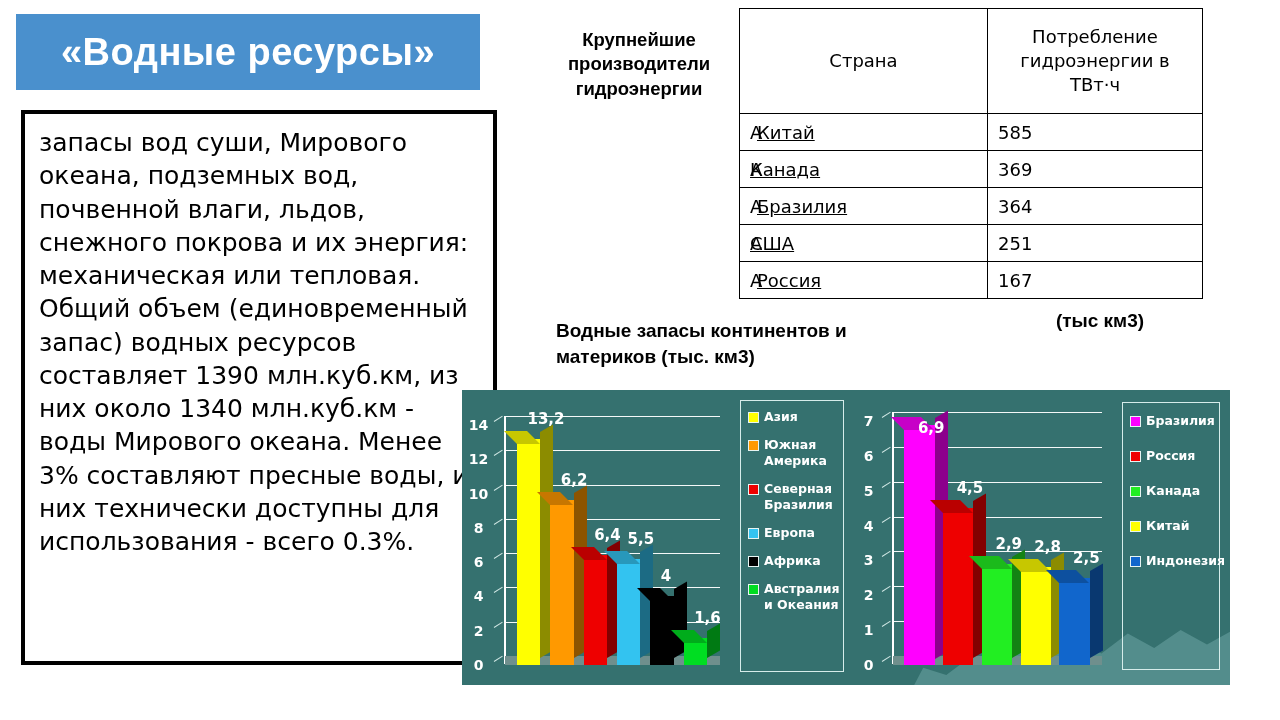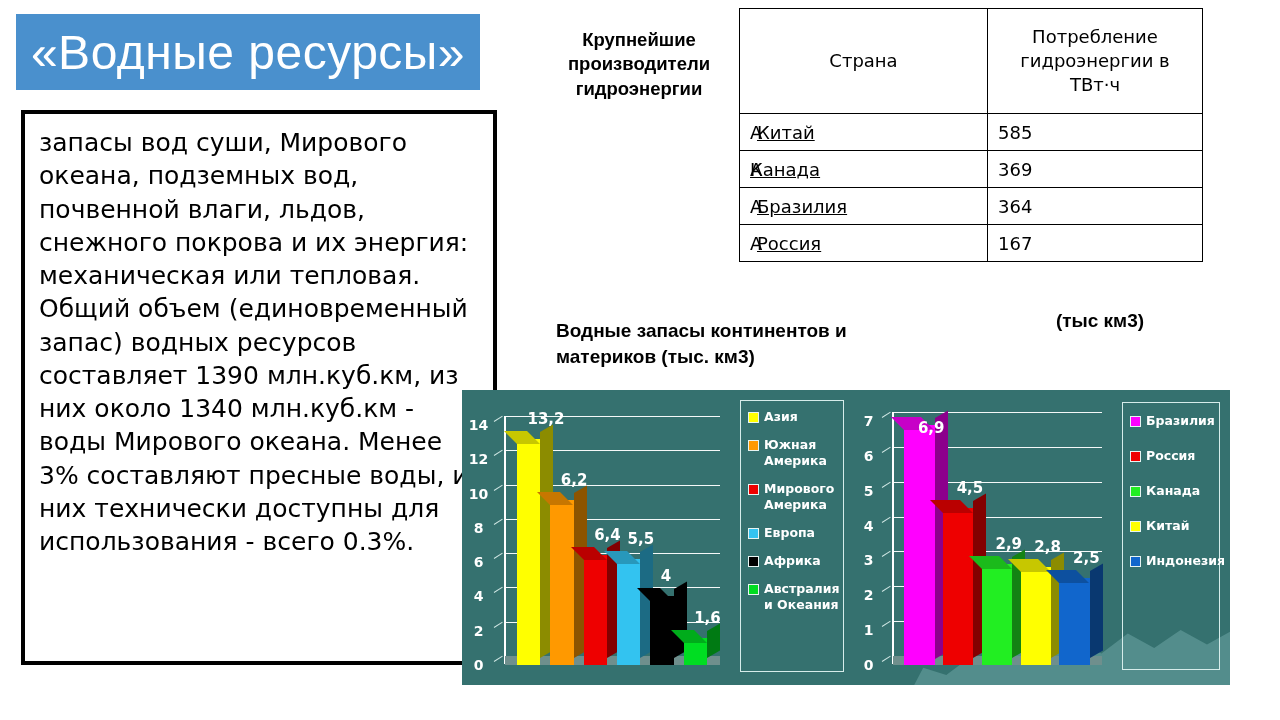--- a/index.html
+++ b/index.html
@@ -11,21 +11,21 @@
   .abs{position:absolute;}
 
   
   #title-banner{
     left:16px;top:14px;width:464px;height:76px;
     background:#4a90cd;
     display:flex;align-items:center;justify-content:center;
     box-sizing:border-box;
   }
   #title-banner .txt{
-    color:#ffffff;font-size:48px;font-weight:normal;letter-spacing:.5px;
+    color:#ffffff;font-size:38px;font-weight:bold;letter-spacing:.5px;
     white-space:nowrap;
   }
 
   
   #info-box{
     left:21px;top:110px;width:476px;height:555px;
     border:4px solid #000000;background:#ffffff;
     box-sizing:border-box;padding:12px 10px 6px 14px;
   }
   #info-box .body{
@@ -150,20 +150,24 @@
       <td class="col-country"><span class="country-link">Китай</span></td>
       <td>585</td>
     </tr>
     <tr>
       <td class="col-country"><span class="country-link" style="padding-left:0">Канада</span></td>
       <td>369</td>
     </tr>
     <tr>
       <td class="col-country"><span class="country-link">Бразилия</span></td>
       <td>364</td>
+    </tr>
+    <tr>
+      <td class="col-country"><span class="country-link" style="padding-left:0">США</span></td>
+      <td>251</td>
     </tr>
     <tr>
       <td class="col-country"><span class="country-link">Россия</span></td>
       <td>167</td>
     </tr>
   </tbody>
 </table>
 
 <div class="abs" id="chart1-caption">Водные запасы континентов и материков (тыс. км3)</div>
 <div class="abs" id="chart2-caption">
@@ -241,21 +245,21 @@
         <div class="legend-row" style="margin-bottom: 12px;">
           <span class="legend-sw" style="background:#ffff00"></span>
           <span class="legend-txt">Азия</span>
         </div>
         <div class="legend-row" style="margin-bottom: 12px;">
           <span class="legend-sw" style="background:#ff9900"></span>
           <span class="legend-txt">Южная Америка</span>
         </div>
         <div class="legend-row" style="margin-bottom: 12px;">
           <span class="legend-sw" style="background:#ee0000"></span>
-          <span class="legend-txt">Мирового Америка</span>
+          <span class="legend-txt">Северная Бразилия</span>
         </div>
         <div class="legend-row" style="margin-bottom: 12px;">
           <span class="legend-sw" style="background:#33c3f0"></span>
           <span class="legend-txt">Европа</span>
         </div>
         <div class="legend-row" style="margin-bottom: 12px;">
           <span class="legend-sw" style="background:#000000"></span>
           <span class="legend-txt">Африка</span>
         </div>
         <div class="legend-row" style="margin-bottom: 12px;">

